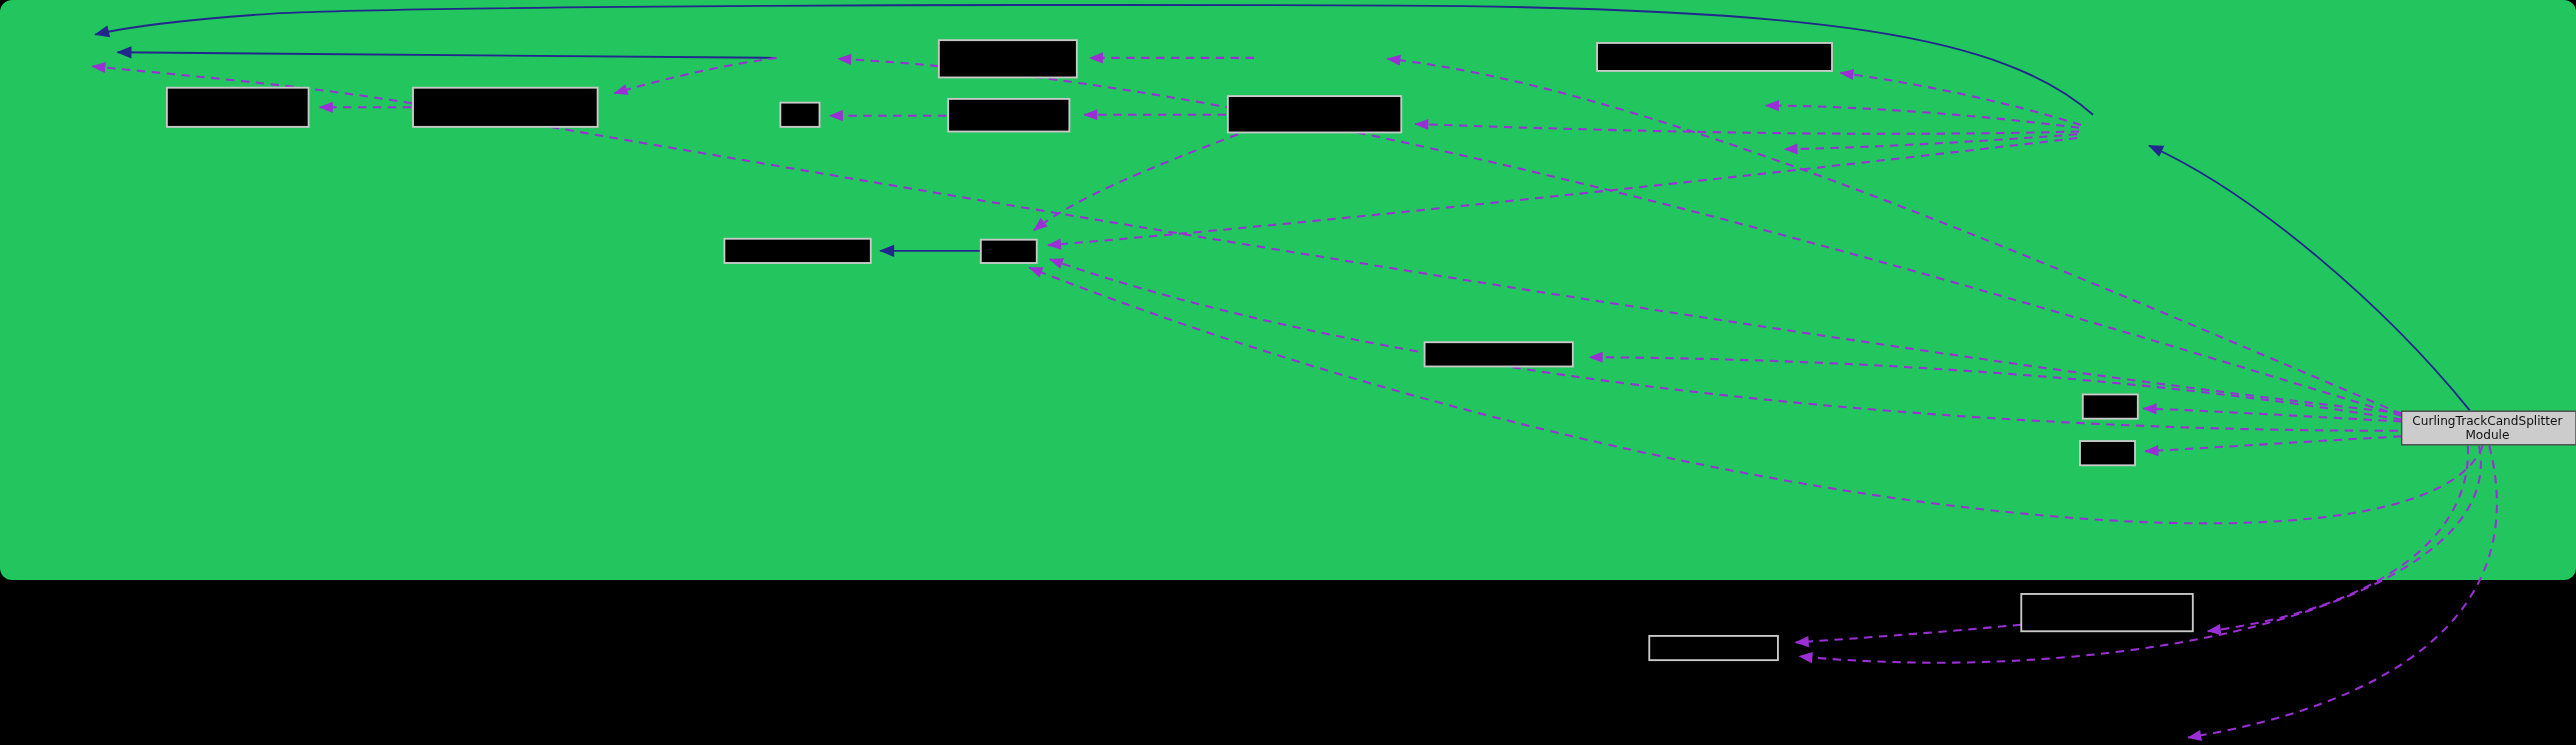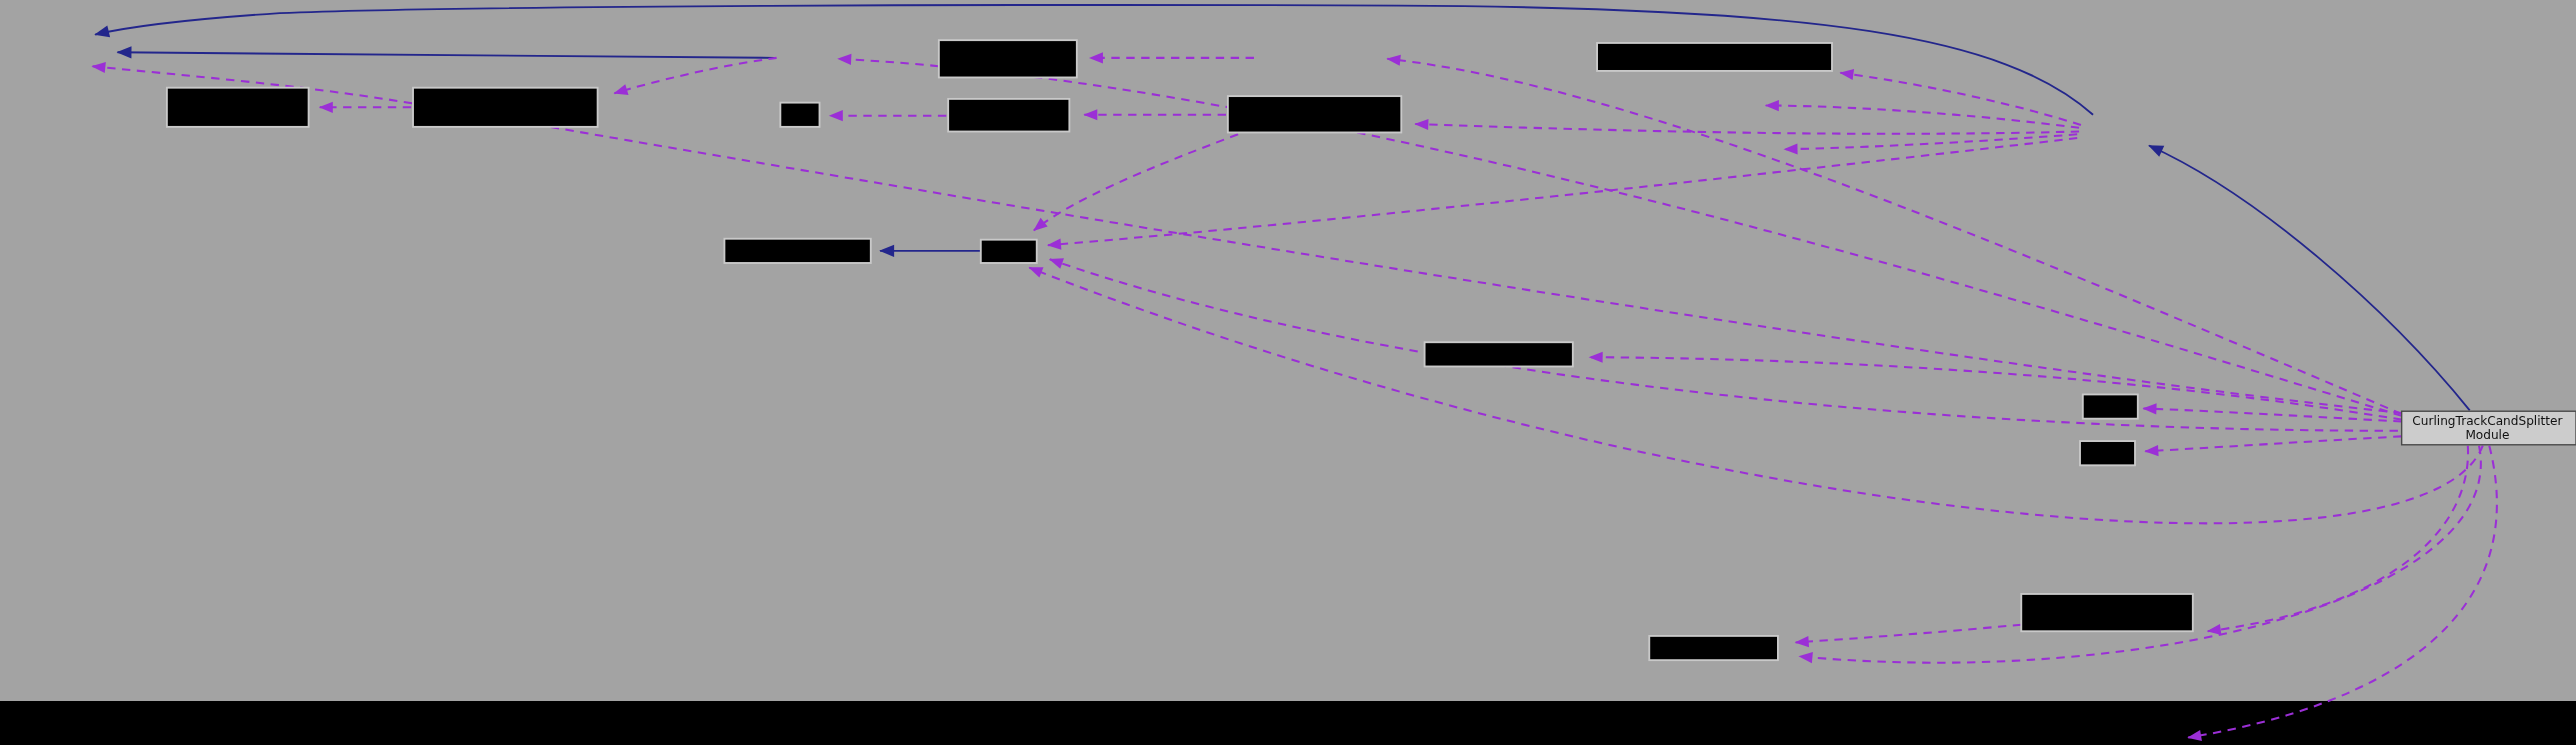--- a/index.html
+++ b/index.html
@@ -1,17 +1,17 @@
 <!DOCTYPE html>
 <html style="font-size:15px"><head>
 <meta charset="utf-8">
 <style>
   html,body{margin:0;padding:0;background:#000;}
   body{width:2576px;height:746px;overflow:hidden;font-family:"DejaVu Sans","Liberation Sans",sans-serif;}
-  #graph-wrap{position:relative;width:2576px;height:701px;background:#a3a3a3;}
+  #graph-wrap{position:relative;width:2576px;height:580px;background:#22c55e;border-radius:12px;}
   svg{display:block;}
   .hl-label{font-size:13px;fill:#111;text-anchor:middle;font-family:"DejaVu Sans","Liberation Sans",sans-serif;}
 </style>
 </head>
 <body>
 
 <div id="graph-wrap">
   <svg id="graph-svg" width="2576" height="746" viewBox="0 0 2763 800">
     <defs>
       <marker id="arrow-purple" markerUnits="userSpaceOnUse" markerWidth="18" markerHeight="14" refX="15" refY="7" orient="auto">

